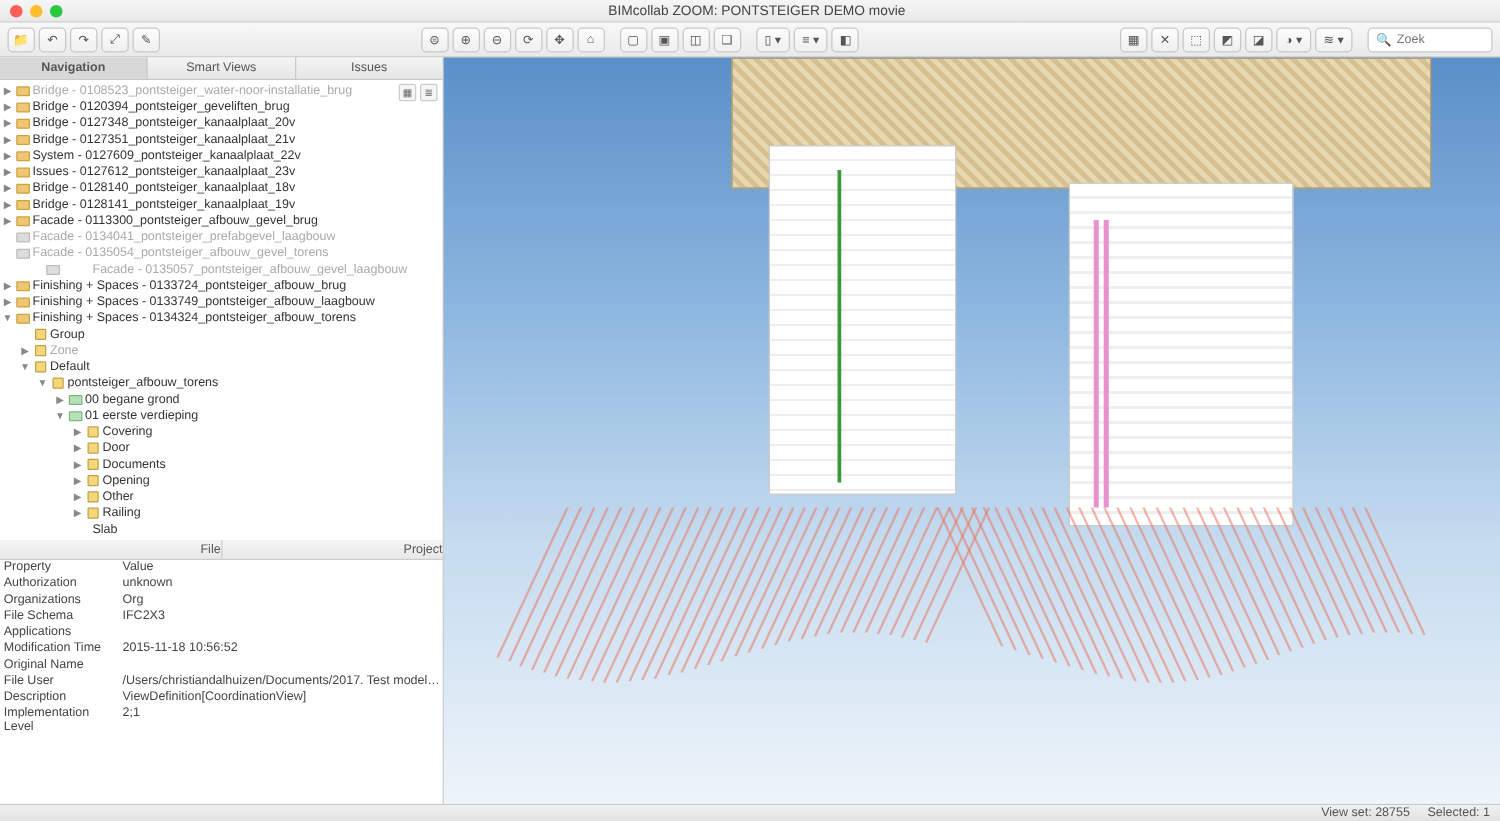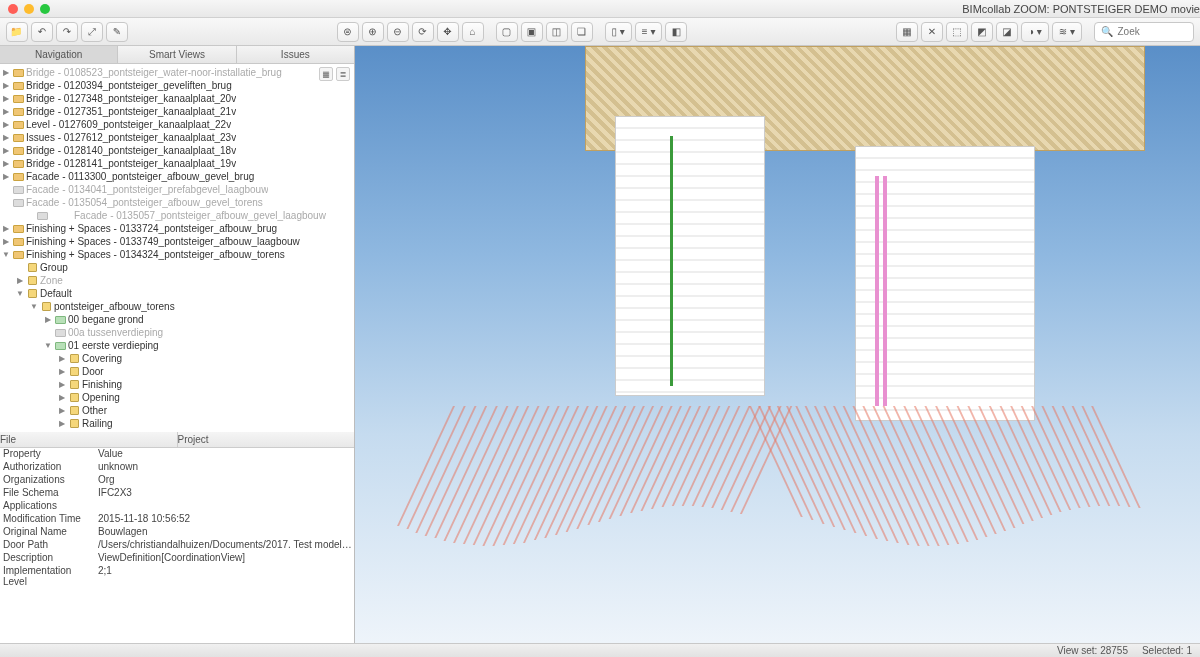--- a/index.html
+++ b/index.html
@@ -3,56 +3,56 @@
 <meta charset="utf-8">
 <style>
 * { box-sizing: border-box; margin: 0; padding: 0; font-family: -apple-system, "Helvetica Neue", Arial, sans-serif; }
 body { width: 1200px; height: 657px; overflow: hidden; background: #ececec; font-size: 10px; color: #333; }
 
 
 .titlebar { height: 18px; background: linear-gradient(#f6f6f6,#e8e8e8); display:flex; align-items:center; position:relative; border-bottom:1px solid #d0d0d0;}
 .traffic { display:flex; gap:6px; padding-left:8px;}
 .tl { width:10px; height:10px; border-radius:50%; }
 .tl.r{background:#ff5f57;} .tl.y{background:#febc2e;} .tl.g{background:#28c840;}
-.title { position:absolute; left:11px; right:0; text-align:right; font-size:11px; color:#444;}
+.title { position:absolute; left:11px; right:0; text-align:center; font-size:11px; color:#444;}
 
 
 .toolbar { height:28px; background:linear-gradient(#f8f8f8,#e9e9e9); border-bottom:1px solid #c8c8c8; display:flex; align-items:center; padding:0 6px; gap:4px;}
 .toolbar .grp { display:flex; gap:3px; margin-right:8px;}
 .tbtn { width:22px; height:20px; border:1px solid #c8c8c8; border-radius:4px; background:linear-gradient(#fdfdfd,#efefef); display:flex; align-items:center; justify-content:center; font-size:10px; color:#555; cursor:pointer;}
 .tbtn.wide{width:auto; padding:0 6px; gap:3px;}
 .spacer{flex:1;}
 .searchbox{display:flex;align-items:center;border:1px solid #c8c8c8;border-radius:4px;background:#fff;height:20px;padding:0 6px;gap:4px;width:100px;}
 .searchbox input{border:none;outline:none;font-size:10px;width:60px;background:transparent;}
 
 
 .main { display:flex; height:calc(657px - 18px - 28px - 14px); }
 .sidebar { width:355px; display:flex; flex-direction:column; border-right:1px solid #bcbcbc; background:#f2f2f2;}
 .tabs { display:flex; height:18px; border-bottom:1px solid #c8c8c8; background:linear-gradient(#f4f4f4,#e6e6e6);}
 .tab { flex:1; text-align:center; font-size:10px; line-height:17px; border-right:1px solid #c8c8c8; color:#555; cursor:pointer;}
 .tab:last-child{border-right:none;}
-.tab.active{background:#d8d8d8;}
+.tab.active{background:#d8d8d8;font-weight:bold;}
 
 .tree { flex:0 0 auto; height:368px; overflow:hidden; background:#fff; font-size:10px; position:relative;}
 .tree-toolbar{position:absolute; right:4px; top:3px; display:flex; gap:3px;}
 .mini{width:14px;height:14px;border:1px solid #ccc;border-radius:2px;background:#f5f5f5;display:flex;align-items:center;justify-content:center;font-size:8px;color:#666;cursor:pointer;}
 .tree-body{padding-top:2px;}
 .trow{display:flex;align-items:center;height:13px;padding-left:2px;white-space:nowrap;cursor:pointer;}
 .trow .arr{width:8px;display:inline-block;text-align:center;color:#888;font-size:8px;}
 .trow .ico{width:12px;height:10px;margin:0 2px;display:inline-flex;align-items:center;justify-content:center;}
 .folder{width:11px;height:8px;background:#f0c674;border:1px solid #caa33f;border-radius:1px;}
 .folder.grey{background:#ddd;border-color:#bbb;}
 .folder.green{background:#b8e0b8;border-color:#7fb87f;}
 .cube{width:9px;height:9px;border:1px solid #bfa24a;background:#f5d77a;border-radius:1px;}
 .trow.dim{color:#aaa;}
 .trow .lbl{overflow:hidden;text-overflow:ellipsis;}
 
 .panel-label{height:15px;background:linear-gradient(#eee,#e0e0e0);border-top:1px solid #ccc;border-bottom:1px solid #ccc;font-size:10px;line-height:14px;padding-left:6px;color:#555;}
 .prop-head{display:flex;height:16px;background:linear-gradient(#f5f5f5,#e8e8e8);border-bottom:1px solid #ccc;}
-.prop-head div{flex:1;text-align:left;font-size:10px;line-height:15px;color:#555;border-right:1px solid #ccc;}
+.prop-head div{flex:1;text-align:right;font-size:10px;line-height:15px;color:#555;border-right:1px solid #ccc;}
 .prop-head div:last-child{border-right:none;}
 .props{flex:1;background:#fff;overflow:hidden;}
 .prow{display:flex;height:13px;font-size:10px;}
 .prow div:first-child{width:95px;padding-left:3px;color:#444;}
 .prow div:last-child{flex:1;padding-left:3px;color:#444;overflow:hidden;text-overflow:ellipsis;white-space:nowrap;}
 
 
 .viewport{flex:1;position:relative;background:linear-gradient(180deg,#5a8fc8 0%, #8fb8e0 35%, #c5dbef 65%, #eef4fa 100%);overflow:hidden;}
 
 .tower{position:absolute;background:repeating-linear-gradient(to bottom,#fff 0,#fff 10px,#eee 10px,#eee 12px);border:1px solid #ccc;}
@@ -160,21 +160,21 @@
             <span class="ico">
               <span class="folder"></span>
             </span>
             <span class="lbl">Bridge - 0127351_pontsteiger_kanaalplaat_21v</span>
           </div>
           <div class="trow" style="padding-left: 2px;">
             <span class="arr">▶</span>
             <span class="ico">
               <span class="folder"></span>
             </span>
-            <span class="lbl">Level - 0127609_pontsteiger_kanaalplaat_22v</span>
+            <span class="lbl">System - 0127609_pontsteiger_kanaalplaat_22v</span>
           </div>
           <div class="trow" style="padding-left: 2px;">
             <span class="arr">▶</span>
             <span class="ico">
               <span class="folder"></span>
             </span>
             <span class="lbl">Issues - 0127612_pontsteiger_kanaalplaat_23v</span>
           </div>
           <div class="trow" style="padding-left: 2px;">
             <span class="arr">▶</span>
@@ -267,27 +267,20 @@
             </span>
             <span class="lbl">pontsteiger_afbouw_torens</span>
           </div>
           <div class="trow" style="padding-left: 44px;">
             <span class="arr">▶</span>
             <span class="ico">
               <span class="folder green"></span>
             </span>
             <span class="lbl">00 begane grond</span>
           </div>
-          <div class="trow dim" style="padding-left: 44px;">
-            <span class="arr"></span>
-            <span class="ico">
-              <span class="folder grey"></span>
-            </span>
-            <span class="lbl">00a tussenverdieping</span>
-          </div>
           <div class="trow" style="padding-left: 44px;">
             <span class="arr">▼</span>
             <span class="ico">
               <span class="folder green"></span>
             </span>
             <span class="lbl">01 eerste verdieping</span>
           </div>
           <div class="trow" style="padding-left: 58px;">
             <span class="arr">▶</span>
             <span class="ico">
@@ -300,21 +293,21 @@
             <span class="ico">
               <span class="cube"></span>
             </span>
             <span class="lbl">Door</span>
           </div>
           <div class="trow" style="padding-left: 58px;">
             <span class="arr">▶</span>
             <span class="ico">
               <span class="cube"></span>
             </span>
-            <span class="lbl">Finishing</span>
+            <span class="lbl">Documents</span>
           </div>
           <div class="trow" style="padding-left: 58px;">
             <span class="arr">▶</span>
             <span class="ico">
               <span class="cube"></span>
             </span>
             <span class="lbl">Opening</span>
           </div>
           <div class="trow" style="padding-left: 58px;">
             <span class="arr">▶</span>
@@ -361,24 +354,23 @@
         <div class="prow">
           <div>Applications</div>
           <div></div>
         </div>
         <div class="prow">
           <div>Modification Time</div>
           <div>2015-11-18 10:56:52</div>
         </div>
         <div class="prow">
           <div>Original Name</div>
-          <div>Bouwlagen</div>
-        </div>
-        <div class="prow">
-          <div>Door Path</div>
+        </div>
+        <div class="prow">
+          <div>File User</div>
           <div>/Users/christiandalhuizen/Documents/2017. Test models local/2016 Modellen pontstei</div>
         </div>
         <div class="prow">
           <div>Description</div>
           <div>ViewDefinition[CoordinationView]</div>
         </div>
         <div class="prow">
           <div>Implementation Level</div>
           <div>2;1</div>
         </div>

